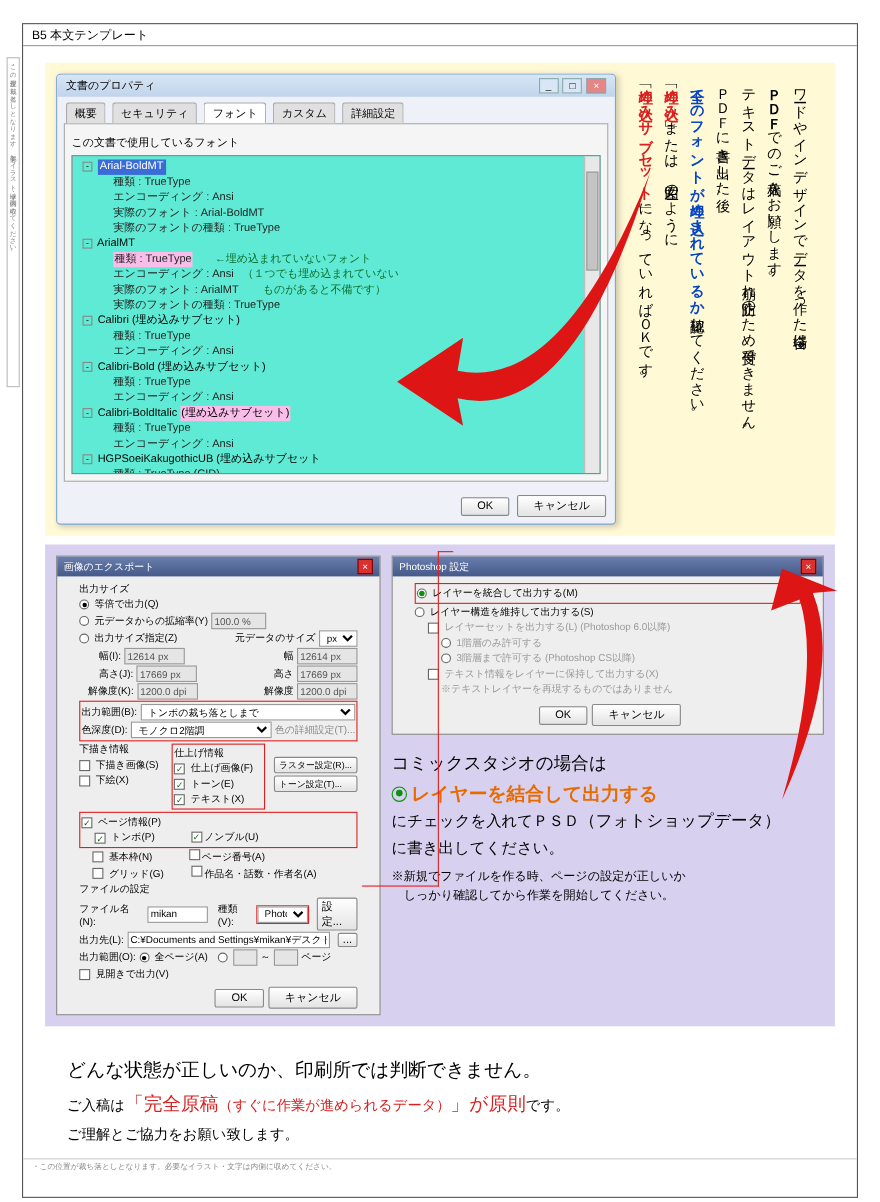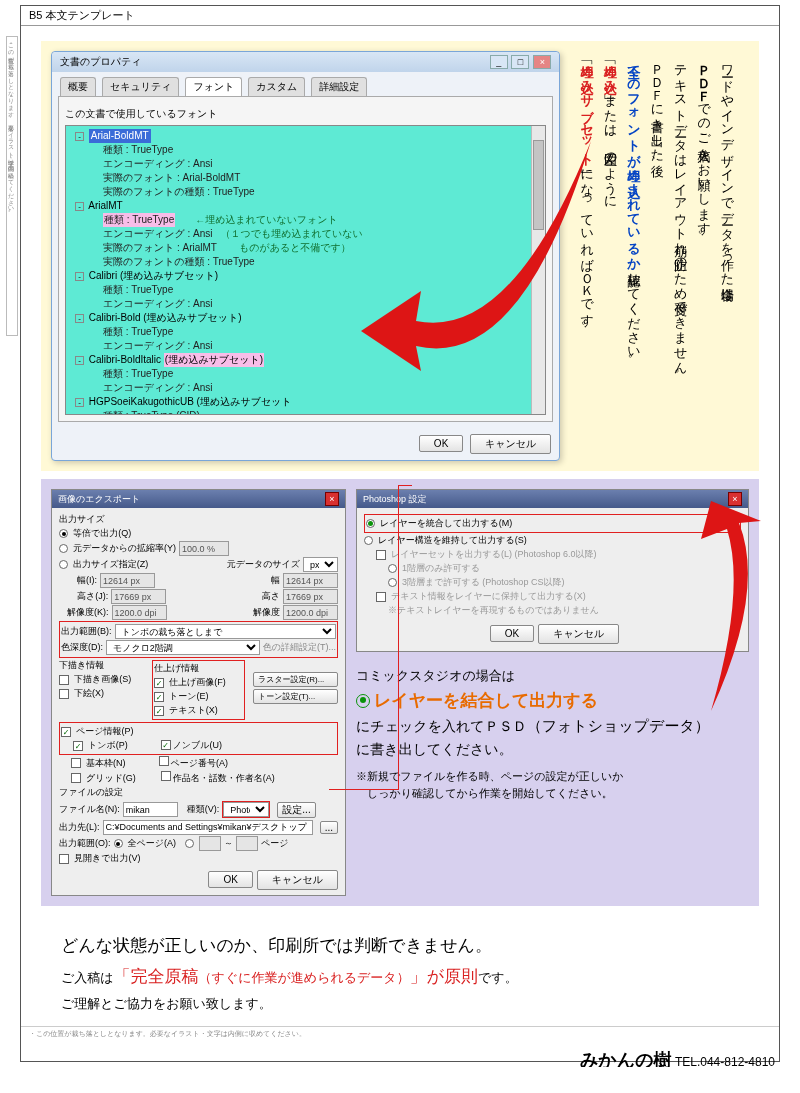--- a/index.html
+++ b/index.html
@@ -1,17 +1,17 @@
 <!DOCTYPE html>
 <html><head>
 <meta charset="utf-8">
 <style>
 *{box-sizing:border-box;margin:0;padding:0}
 body{font-family:"Hiragino Kaku Gothic Pro","Meiryo",sans-serif;background:#fff;width:800px;margin:0 auto;position:relative}
-.page{border:1px solid #555;margin:5px 20px;position:relative;padding-bottom:20px}
+.page{border:1px solid #555;margin:21px 20px;position:relative;padding-bottom:20px}
 .hdr{font-size:11px;padding:2px 8px;border-bottom:1px solid #999}
 .side-note2{position:absolute;left:-15px;top:30px;width:12px;height:300px;border:1px solid #bbb;font-size:6px;writing-mode:vertical-rl;padding:2px;color:#888}
 
 .sect1{background:#fff9d6;margin:15px 20px 0;padding:10px 15px 10px 10px;display:flex;position:relative}
 .vtext{writing-mode:vertical-rl;font-size:13px;line-height:1.8;text-align:left;height:380px;padding:5px 5px 5px 15px;flex-shrink:0}
 .bold{font-weight:bold}
 .blue{color:#0645c4}
 .redtxt{color:#d92020}
 .greentxt{color:#107030}
 .orangetxt{color:#e86b00}
@@ -36,38 +36,38 @@
 .btnrow{text-align:right;padding:6px 8px}
 .btn{display:inline-block;border:1px solid #888;background:linear-gradient(#fff,#e3e3e3);padding:2px 14px;font-size:10px;border-radius:2px;margin-left:4px}
 
 .arrow1{position:absolute;left:320px;top:280px;width:0;height:0}
 .arrow1 svg{position:absolute;left:0;top:0;overflow:visible}
 
 .sect2{background:#d7d0ee;margin:8px 20px 0;padding:10px;display:flex;gap:10px;position:relative}
 .dlg{background:#eee;border:1px solid #888;font-size:9px;position:relative}
 .dlg .dtitle{background:linear-gradient(#6b7fae,#45598a);color:#fff;padding:2px 6px;display:flex;justify-content:space-between;align-items:center}
 .dlg .dtitle .x{background:#d93030;border:1px solid #700;color:#fff;width:14px;height:14px;font-size:9px;text-align:center;line-height:12px}
-.dlg .dbody{padding:5px 7px}
+.dlg .dbody{padding:5px 20px}
 .dlg .row{display:flex;align-items:center;margin:1px 0;gap:3px}
 .dlg input[type=text],.dlg select{font-size:9px;padding:0 2px;border:1px solid #999;height:15px;background:#fff}
 .dlg input[type=text]:disabled{background:#e5e5e5}
 .dlg .grplbl{font-size:9px}
 .rbox{border:1.5px solid #e02020;padding:1px;margin:1px 0}
 .dlg .col2{display:flex;gap:4px}
 .dlg .subcol{flex:1}
 .chk{display:inline-block;width:10px;height:10px;border:1px solid #666;background:#fff;margin-right:2px;text-align:center;line-height:9px;font-size:8px}
 .chk.on::before{content:"✓";color:#060}
 .rad{display:inline-block;width:9px;height:9px;border:1px solid #666;border-radius:50%;background:#fff;margin-right:2px;position:relative}
 .rad.on::before{content:"";position:absolute;left:1.5px;top:1.5px;width:4px;height:4px;background:#000;border-radius:50%}
 .rad.green.on::before{background:#0a930a;width:5px;height:5px;left:1px;top:1px}
 
 .rcol{flex:1;display:flex;flex-direction:column}
 .dlg2{width:100%}
 .desc{margin-top:14px;font-size:14px;line-height:1.6}
-.desc .big{font-size:13px}
+.desc .big{font-size:16px}
 .desc .radiog{display:inline-block;width:14px;height:14px;border:1.5px solid #0a930a;border-radius:50%;position:relative;vertical-align:-2px}
 .desc .radiog::before{content:"";position:absolute;left:2.5px;top:2.5px;width:6px;height:6px;background:#0a930a;border-radius:50%}
 .note{font-size:11px;margin-top:8px;line-height:1.5}
 
 .arrow2 svg,.arrow3 svg{overflow:visible}
 .arrow3{position:absolute;left:660px;top:22px}
 .redline{position:absolute;border:1.5px solid #e02020}
 
 .foot{padding:25px 40px 10px;font-size:17px;line-height:1.8}
 .foot .r{color:#d92020}

